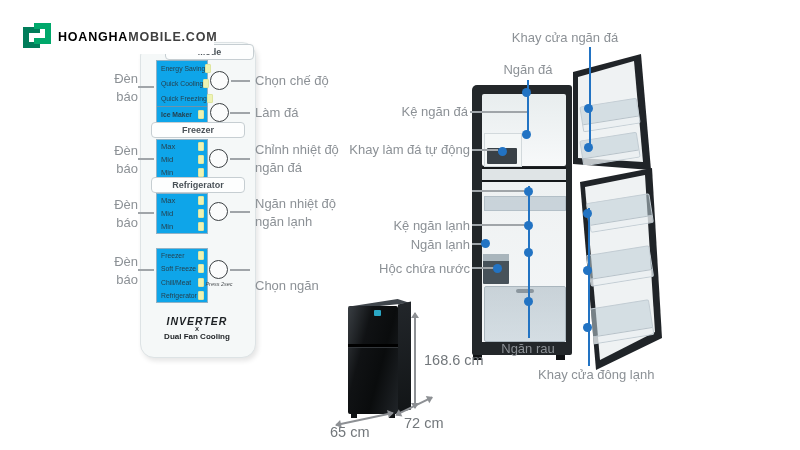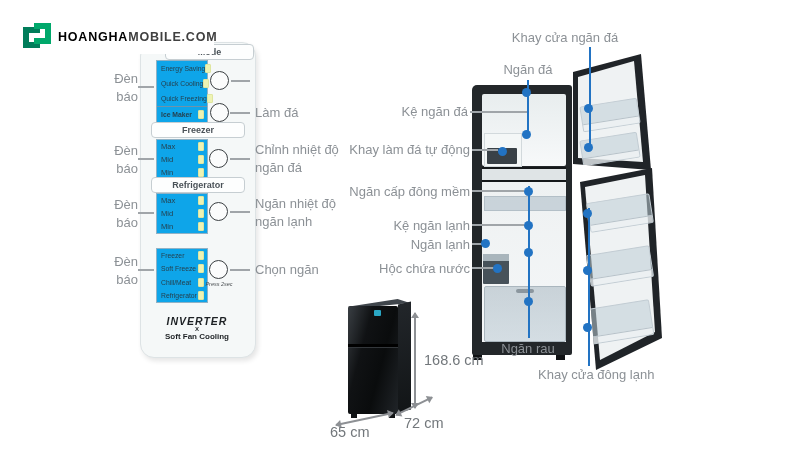--- a/index.html
+++ b/index.html
@@ -161,41 +161,42 @@
         <span class="t">Refrigerator</span>
         <span class="led"></span>
       </div>
   </div>
   <div class="btn" style="left:209px;top:260px;"></div>
   <div class="press" style="left:204px;top:281px;width:30px;text-align:center;">Press 2sec</div>
 
   <div class="inv">
     <div class="l1">INVERTER</div>
     <div class="l2">X</div>
-    <div class="l3">Soft Fan Cooling</div>
+    <div class="l3">Dual Fan Cooling</div>
   </div>
 
   <div class="lbl r" style="left:98px;top:70px;width:40px;">Đèn báo</div>
   <div class="lbl r" style="left:98px;top:142px;width:40px;">Đèn báo</div>
   <div class="lbl r" style="left:98px;top:196px;width:40px;">Đèn báo</div>
   <div class="lbl r" style="left:98px;top:253px;width:40px;">Đèn báo</div>
   <div class="gline" style="left:138px;top:86px;width:16px;"></div>
   <div class="gline" style="left:138px;top:158px;width:16px;"></div>
   <div class="gline" style="left:138px;top:212px;width:16px;"></div>
   <div class="gline" style="left:138px;top:269px;width:16px;"></div>
 
   <div class="gline" style="left:231px;top:80px;width:19px;"></div>
+  <div class="lbl" style="left:255px;top:72px;width:110px;">Chọn chế độ</div>
   <div class="gline" style="left:230px;top:112px;width:20px;"></div>
   <div class="lbl" style="left:255px;top:104px;width:110px;">Làm đá</div>
   <div class="gline" style="left:230px;top:158px;width:20px;"></div>
   <div class="lbl" style="left:255px;top:141px;width:84px;">Chỉnh nhiệt độ ngăn đá</div>
   <div class="gline" style="left:230px;top:211px;width:20px;"></div>
   <div class="lbl" style="left:255px;top:195px;width:84px;">Ngăn nhiệt độ ngăn lạnh</div>
   <div class="gline" style="left:230px;top:269px;width:20px;"></div>
-  <div class="lbl" style="left:255px;top:261px;width:110px;">Chọn ngăn</div>
+  <div class="lbl" style="left:255px;top:277px;width:110px;">Chọn ngăn</div>
 
   <div class="abs fz" id="cab"></div>
   <div class="abs fz" id="fzin"></div>
   <div class="vent" style="left:490px;top:99px;width:68px;height:9px;"></div>
   <div class="shelf" style="left:484px;top:128px;width:80px;"></div>
   <div class="vent" style="left:492px;top:120px;width:14px;height:5px;"></div>
   <div class="vent" style="left:512px;top:120px;width:14px;height:5px;"></div>
   <div class="vent" style="left:532px;top:120px;width:14px;height:5px;"></div>
   <div class="abs fz" id="icem"></div>
   <div class="abs fz" id="icebin"></div>
@@ -234,21 +235,20 @@
   <div class="dot" style="left:522px;top:88px;"></div>
   <div class="dot" style="left:522px;top:130px;"></div>
 
   <div class="lbl r" style="left:360px;top:103px;width:108px;">Kệ ngăn đá</div>
   <div class="gline" style="left:470px;top:111px;width:57px;"></div>
 
   <div class="lbl r" style="left:330px;top:141px;width:140px;">Khay làm đá tự động</div>
   <div class="gline" style="left:472px;top:149px;width:26px;"></div>
   <div class="dot" style="left:498px;top:147px;"></div>
 
-  <div class="lbl r" style="left:330px;top:183px;width:140px;">Ngăn cấp đông mềm</div>
   <div class="gline" style="left:472px;top:190px;width:52px;"></div>
   <div class="bline" style="left:528px;top:186px;height:152px;"></div>
   <div class="dot" style="left:524px;top:187px;"></div>
 
   <div class="lbl r" style="left:360px;top:217px;width:110px;">Kệ ngăn lạnh</div>
   <div class="gline" style="left:472px;top:224px;width:52px;"></div>
   <div class="dot" style="left:524px;top:221px;"></div>
   <div class="dot" style="left:524px;top:248px;"></div>
 
   <div class="lbl r" style="left:380px;top:236px;width:90px;">Ngăn lạnh</div>

